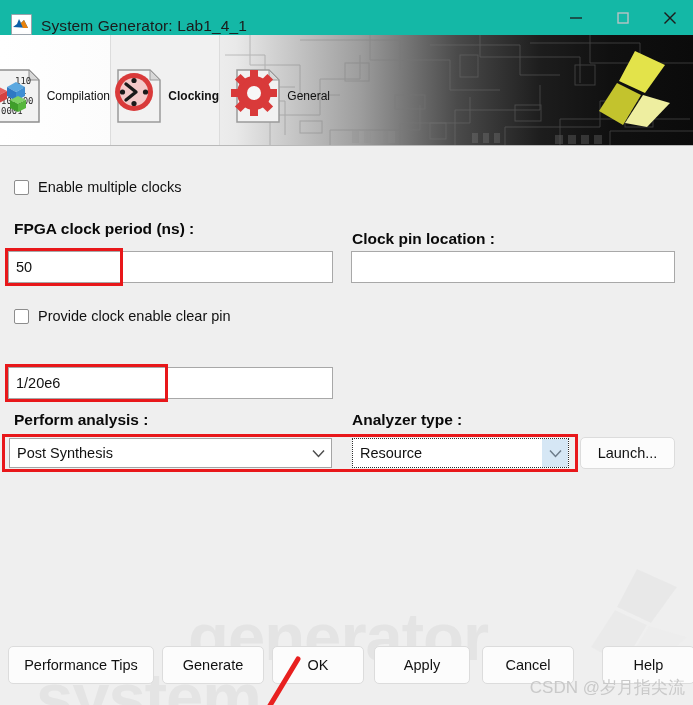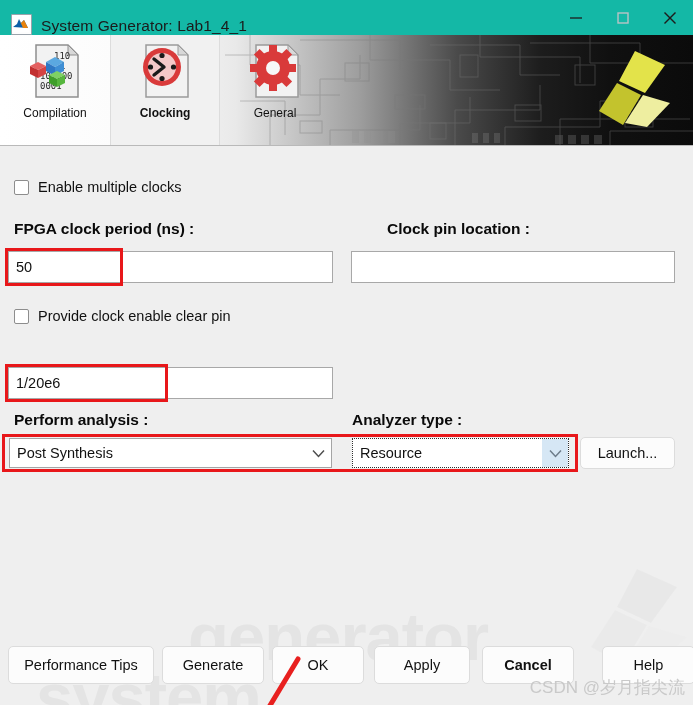--- a/index.html
+++ b/index.html
@@ -35,22 +35,22 @@
   .banner{
     position:absolute;left:0;top:35px;width:693px;height:110px;
     overflow:hidden;
     background:linear-gradient(to right,#ffffff 0%,#fbfbfb 22%,#e9e9e9 34%,#9d9d9d 52%,#4a4a4a 66%,#1d1d1d 78%,#101010 88%,#0b0b0b 100%);
     border-bottom:1px solid #b9b9b9;
   }
   .banner-circuits{position:absolute;inset:0;opacity:.55;}
   .banner-logo{position:absolute;right:22px;top:14px;}
   .tabs{position:absolute;left:0;top:0;height:110px;display:flex;z-index:4;}
   .tab{
-    width:110px;height:110px;display:flex;flex-direction:column;
-    align-items:center;justify-content:flex-start;
+    width:110px;height:110px;display:flex;
+    align-items:center;justify-content:flex-end;padding-top:11px;
     box-sizing:border-box;
   }
   .tab.sel{background:#f1f1f1;border-left:1px solid #dcdcdc;border-right:1px solid #dcdcdc;}
   .tab-ico{height:72px;display:flex;align-items:center;justify-content:center;}
   .tab-label{font-size:12px;color:#111;line-height:1;}
   .tab.sel .tab-label{font-weight:bold;}
 
   
   .body{position:absolute;left:0;top:146px;width:693px;height:559px;}
 
@@ -270,21 +270,21 @@
 
   <div class="chk-row" style="left:14px;top:33px;">
     <span class="chk-box"></span>
     <span class="chk-label">Enable multiple clocks</span>
   </div>
 
   <div class="field-label" style="left:14px;top:74px;">FPGA clock period (ns) :</div>
   <input class="txtin" style="left: 8px; top: 105px; width: 325px;" value="50">
   <div class="redbox" style="left:5px;top:102px;width:118px;height:38px;"></div>
 
-  <div class="field-label" style="left:352px;top:74px;margin-left:35px;">Clock pin location :</div>
+  <div class="field-label" style="left:352px;top:84px;">Clock pin location :</div>
   <input class="txtin" style="left: 351px; top: 105px; width: 324px;" value="">
 
   <div class="chk-row" style="left:14px;top:162px;">
     <span class="chk-box"></span>
     <span class="chk-label">Provide clock enable clear pin</span>
   </div>
 
   <input class="txtin" style="left: 8px; top: 221px; width: 325px;" value="1/20e6">
   <div class="redbox" style="left:5px;top:218px;width:163px;height:38px;"></div>
 
@@ -314,17 +314,17 @@
 
   <svg class="arrow" width="180" height="145" viewBox="0 0 180 145">
     <path d="M118 13 L62 106" stroke="#e8201f" stroke-width="5" stroke-linecap="round"></path>
     <polygon points="54,132 80,112 62,108 58,96" fill="#e8201f"></polygon>
   </svg>
 
   <div class="btn" style="left:8px;top:500px;width:146px;">Performance Tips</div>
   <div class="btn" style="left:162px;top:500px;width:102px;">Generate</div>
   <div class="btn" style="left:272px;top:500px;width:92px;">OK</div>
   <div class="btn" style="left:374px;top:500px;width:96px;">Apply</div>
-  <div class="btn" style="left:482px;top:500px;width:92px;font-weight:bold;">Cancel</div>
+  <div class="btn" style="left:482px;top:500px;width:92px;">Cancel</div>
   <div class="btn" style="left:582px;top:500px;width:93px;margin-left:20px;">Help</div>
 
   <div class="csdn">CSDN @岁月指尖流</div>
 </div>
 
 </body></html>

